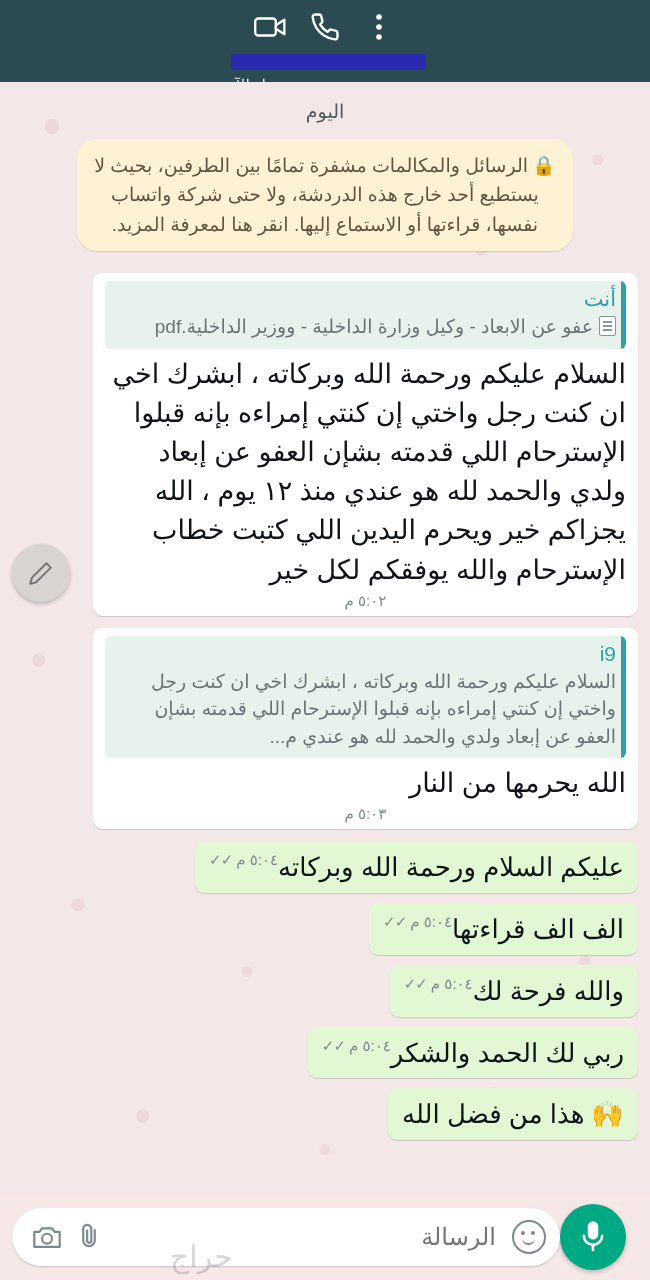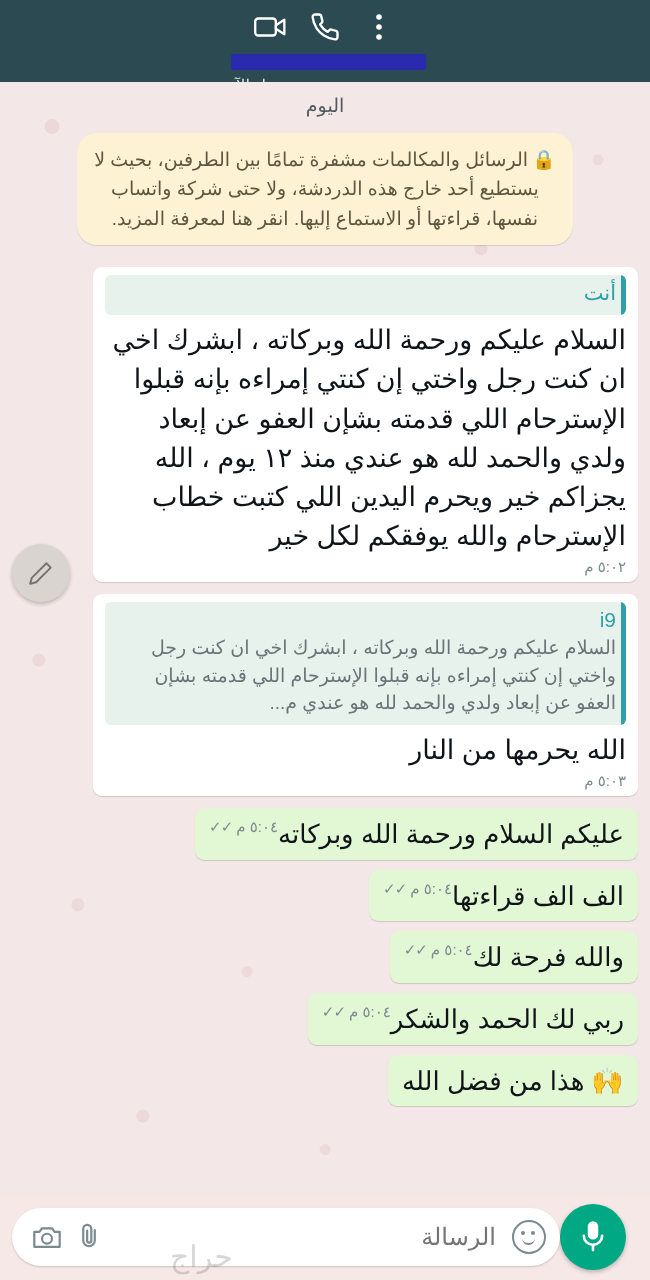--- a/index.html
+++ b/index.html
@@ -113,21 +113,21 @@
       radial-gradient(circle at 64% 72%, #e6c9cc 0 7px, transparent 8px),
       radial-gradient(circle at 90% 79%, #e9cfd0 0 5px, transparent 6px),
       radial-gradient(circle at 22% 93%, #e7cbcd 0 6px, transparent 7px),
       radial-gradient(circle at 50% 96%, #e9cfd0 0 5px, transparent 6px),
       radial-gradient(circle at 76% 91%, #e6c9cc 0 6px, transparent 7px);
     background-size: 100% 100%;
   }
   .chat-scroll {
     position: absolute; inset: 0;
     overflow-y: auto;
-    padding: 4px 12px 6px 12px;
+    padding: 10px 12px 6px 12px;
     direction: rtl;
   }
   .day-pill-wrap { display: flex; justify-content: center; margin: 6px 0 14px; }
   .day-pill {
     font-size: 19px; color: #4d5b5f;
     padding: 2px 10px;
   }
 
   .sys-note {
     background: #fdf3d4;
@@ -201,21 +201,21 @@
     line-height: 1.45;
     color: #0f1419;
     text-align: right;
     word-wrap: break-word;
   }
 
   .meta {
     display: flex; align-items: center; gap: 4px;
     margin-top: 2px;
     direction: ltr;
-    justify-content: flex-end;
+    justify-content: center;
   }
   .meta .time { font-size: 15px; color: #7d8b8f; }
   .ticks { color: #7d8b8f; font-size: 15px; letter-spacing: -1px; }
 
   
   .short-row { display: flex; justify-content: flex-start; margin-bottom: 10px; }
   .short {
     background: #e2f7d3;
     border-radius: 9px;
     box-shadow: 0 1px 1px rgba(0,0,0,.15);
@@ -366,20 +366,24 @@
       </div>
 
       <div class="sys-note">
         <span class="lock">🔒</span><span>الرسائل والمكالمات مشفرة تمامًا بين الطرفين، بحيث لا يستطيع أحد خارج هذه الدردشة، ولا حتى شركة واتساب نفسها، قراءتها أو الاستماع إليها. انقر هنا لمعرفة المزيد.</span>
       </div>
 
       <div class="bubble-row in">
         <div class="bubble in">
           <div class="quote">
             <div class="quote-author">أنت</div>
+            <div class="quote-file">
+              <span class="doc-glyph"></span>
+              <span>عفو عن الابعاد - وكيل وزارة الداخلية - ووزير الداخلية.pdf</span>
+            </div>
           </div>
           <div class="msg-text">السلام عليكم ورحمة الله وبركاته ، ابشرك اخي ان كنت رجل واختي إن كنتي إمراءه بإنه قبلوا الإسترحام اللي قدمته بشإن العفو عن إبعاد ولدي والحمد لله هو عندي منذ ١٢ يوم ، الله يجزاكم خير ويحرم اليدين اللي كتبت خطاب الإسترحام والله يوفقكم لكل خير</div>
           <div class="meta">
             <span class="time">٥:٠٢ م</span>
           </div>
         </div>
       </div>
 
       <div class="bubble-row in">
         <div class="bubble in">

